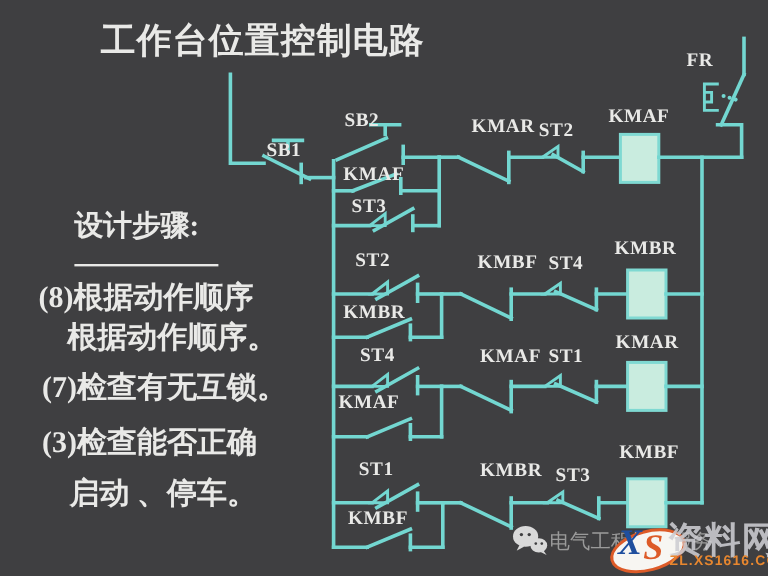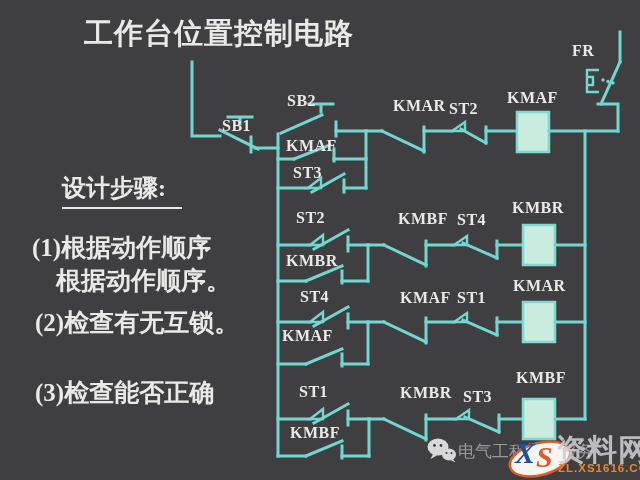--- a/index.html
+++ b/index.html
@@ -16,21 +16,21 @@
   .page-title{
     position:absolute;left:48px;top:14px;
     font-size:29px;font-weight:bold;color:#e9e9e7;letter-spacing:1px;
     white-space:nowrap;
     margin-left:36px;
   }
   .steps-heading{
     position:absolute;left:62px;top:172px;
     font-size:24px;font-weight:bold;color:#e9e9e7;white-space:nowrap;
   }
-  .steps-heading span{border-bottom:2px solid #e9e9e7;padding-right:16px;padding-bottom:6px;}
+  .steps-heading span{border-bottom:2px solid #e9e9e7;padding-right:16px;padding-bottom:18px;}
   .step-line{
     position:absolute;font-size:25px;font-weight:bold;color:#e9e9e7;white-space:nowrap;
   }
   .clabel{
     position:absolute;font-size:16px;font-weight:bold;color:#e9e9e7;
     white-space:nowrap;letter-spacing:0.5px;
   }
   .wm-text{
     position:absolute;left:458px;top:440px;font-size:17px;color:#9a9a9a;
     font-family:"Liberation Sans", sans-serif;white-space:nowrap;
@@ -194,24 +194,25 @@
       <rect class="coil" x="523" y="399" width="32" height="40"></rect>
       <path class="wire" d="M555 419 H585"></path>
     </g>
   </svg>
 
   <div class="page-title">工作台位置控制电路</div>
 
   <div class="steps-heading">
     <span>设计步骤:</span>
   </div>
-  <div class="step-line" style="left:32px;top:231px">(1)根据动作顺序</div>
+  <div class="step-line" style="left:32px;top:231px">(8)根据动作顺序</div>
   <div class="step-line" style="left:56px;top:264px">根据动作顺序。</div>
-  <div class="step-line" style="left:35px;top:306px">(2)检查有无互锁。</div>
-  <div class="step-line" style="left:35px;top:376px">(3)检查能否正确</div>
+  <div class="step-line" style="left:35px;top:306px">(7)检查有无互锁。</div>
+  <div class="step-line" style="left:35px;top:352px">(3)检查能否正确</div>
+  <div class="step-line" style="left:58px;top:394px">启动 、停车。</div>
 
   <div class="clabel" style="left:572px;top:42px">FR</div>
   <div class="clabel" style="left:222px;top:117px">SB1</div>
   <div class="clabel" style="left:287px;top:92px">SB2</div>
   <div class="clabel" style="left:393px;top:97px">KMAR</div>
   <div class="clabel" style="left:449px;top:100px">ST2</div>
   <div class="clabel" style="left:507px;top:89px">KMAF</div>
   <div class="clabel" style="left:286px;top:137px">KMAF</div>
   <div class="clabel" style="left:293px;top:164px">ST3</div>
 

